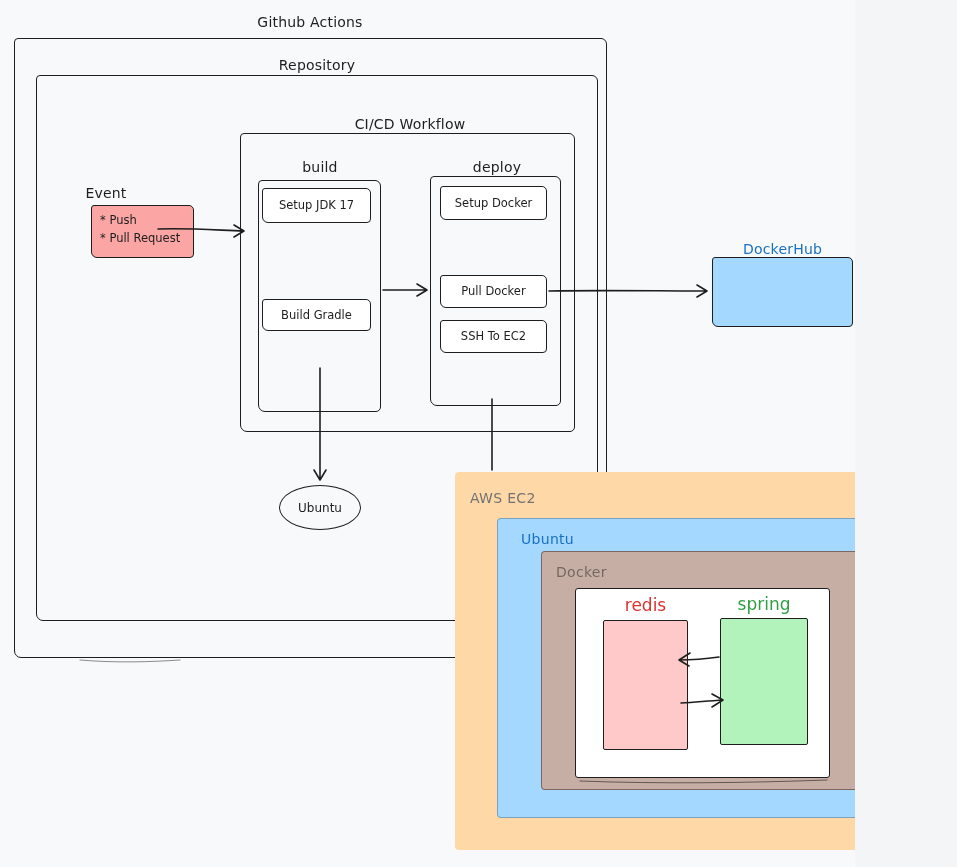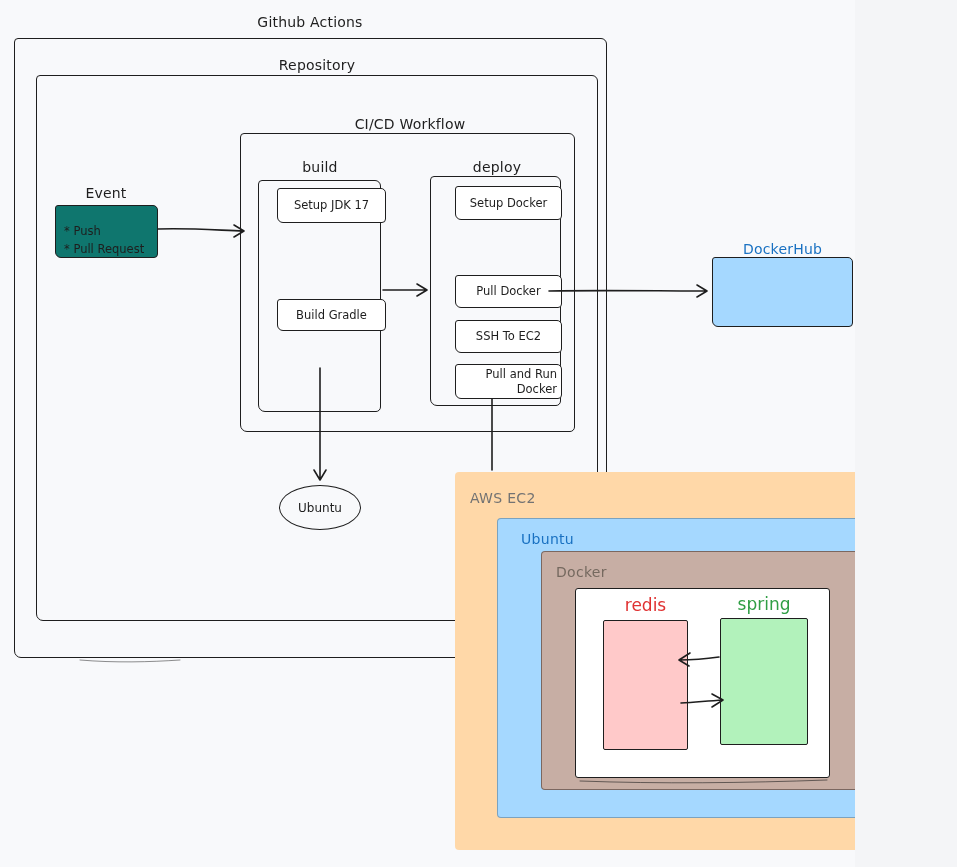--- a/index.html
+++ b/index.html
@@ -13,33 +13,34 @@
     position:absolute; border:1.5px solid #1e1e1e; background:transparent;
     border-radius:4px 6px 5px 7px;
   }
   .lbl {
     position:absolute; font-size:14px; color:#1e1e1e; white-space:nowrap;
     text-align:center; letter-spacing:.2px;
   }
   .step {
     position:absolute; border:1.4px solid #1e1e1e; background:#fff;
     display:flex; align-items:center; justify-content:center;
-    font-size:11.5px; text-align:right; padding:2px 4px;
-    border-radius:3px 5px 4px 6px; line-height:1.25;margin-left:15px;
+    font-size:11.5px; text-align:left; padding:2px 4px;
+    border-radius:3px 5px 4px 6px; line-height:1.25;
   }
   .fillbox { position:absolute; border-radius:4px; }
   .ellipse {
     position:absolute; border:1.5px solid #1e1e1e; border-radius:50%;
     display:flex; align-items:center; justify-content:center;
     font-size:12px; background:#f8f9fb;
   }
   .eventbox {
-    position:absolute; border:1.5px solid #1e1e1e; background:#0f766e;
-    border-radius:3px 5px 4px 6px; padding:16px 8px; font-size:11.5px;
+    position:absolute; border:1.5px solid #1e1e1e; background:#fca5a5;
+    border-radius:3px 5px 4px 6px; padding:5px 8px; font-size:11.5px;
     line-height:1.6;
+    margin-left:36px;
   }
   .corner-lbl { position:absolute; font-size:14px; white-space:nowrap; letter-spacing:.3px; }
   .big-lbl { position:absolute; font-size:17px; white-space:nowrap; text-align:center; }
   svg.arrows {
     position:absolute; left:0; top:0; width:957px; height:867px;
     pointer-events:none; z-index:20;
   }
   svg.arrows path { fill:none; stroke:#1e1e1e; stroke-width:1.6; stroke-linecap:round; }
 </style>
 </head>
@@ -65,21 +66,20 @@
   <div class="lbl" style="left:280px;top:159px;width:80px;">build</div>
   <div class="box" style="left:258px;top:180px;width:123px;height:232px;"></div>
   <div class="step" style="left:262px;top:188px;width:109px;height:35px;">Setup JDK 17</div>
   <div class="step" style="left:262px;top:299px;width:109px;height:32px;">Build Gradle</div>
 
   <div class="lbl" style="left:457px;top:159px;width:80px;">deploy</div>
   <div class="box" style="left:430px;top:176px;width:131px;height:230px;"></div>
   <div class="step" style="left:440px;top:186px;width:107px;height:34px;">Setup Docker</div>
   <div class="step" style="left:440px;top:275px;width:107px;height:33px;">Pull Docker</div>
   <div class="step" style="left:440px;top:320px;width:107px;height:33px;">SSH To EC2</div>
-  <div class="step" style="left:440px;top:364px;width:107px;height:35px;">Pull and Run Docker</div>
 
   <div class="lbl" style="left:712px;top:241px;width:141px;color:#1971c2;">DockerHub</div>
   <div class="fillbox" style="left:712px;top:257px;width:141px;height:70px;background:#a5d8ff;border:1.4px solid #1e1e1e;border-radius:3px 5px 4px 6px;"></div>
 
   <div class="ellipse" style="left:279px;top:485px;width:82px;height:45px;">Ubuntu</div>
 
   <div class="fillbox" style="left:455px;top:472px;width:488px;height:378px;background:#ffd8a8;"></div>
   <div class="corner-lbl" style="left:470px;top:490px;color:#737373;">AWS EC2</div>
 
   <div class="fillbox" style="left:497px;top:518px;width:405px;height:300px;background:#a5d8ff;border:1px solid rgba(0,0,0,0.25);"></div>

